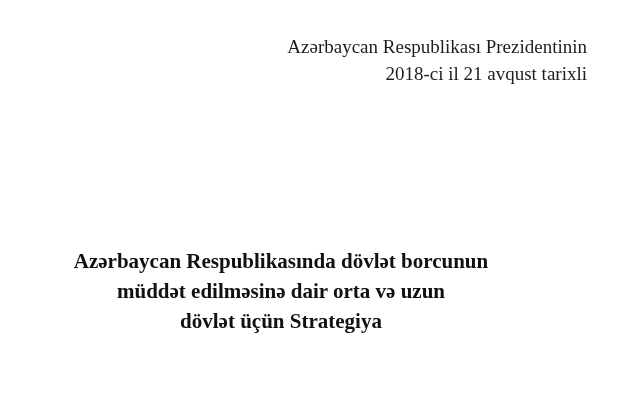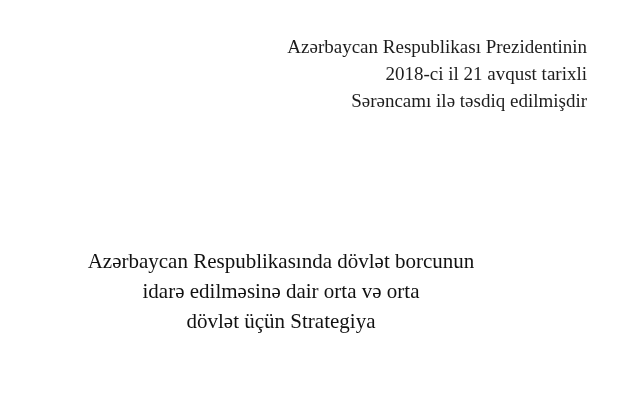--- a/index.html
+++ b/index.html
@@ -31,37 +31,36 @@
     white-space: nowrap;
   }
   .title-block {
     position: absolute;
     top: 246px;
     left: 31px;
     width: 500px;
     text-align: center;
     font-size: 21px;
     line-height: 30px;
-    font-weight: normal;
+    font-weight: bold;
     color: #111111;
   }
   .title-line {
     white-space: nowrap;
   }
 </style>
 </head>
 <body>
 
 <div class="page">
 
   <div class="approval-block">
     <div class="approval-line">Azərbaycan Respublikası Prezidentinin</div>
     <div class="approval-line">2018-ci il 21 avqust tarixli</div>
-    <div class="approval-line">Sərəncamı ilə təsdiq edilmişdir</div>
   </div>
 
   <div class="title-block">
     <div class="title-line">Azərbaycan Respublikasında dövlət borcunun</div>
-    <div class="title-line">idarə edilməsinə dair orta və orta</div>
+    <div class="title-line">müddət edilməsinə dair orta və uzun</div>
     <div class="title-line">dövlət üçün Strategiya</div>
   </div>
 
 </div>
 
 </body></html>

